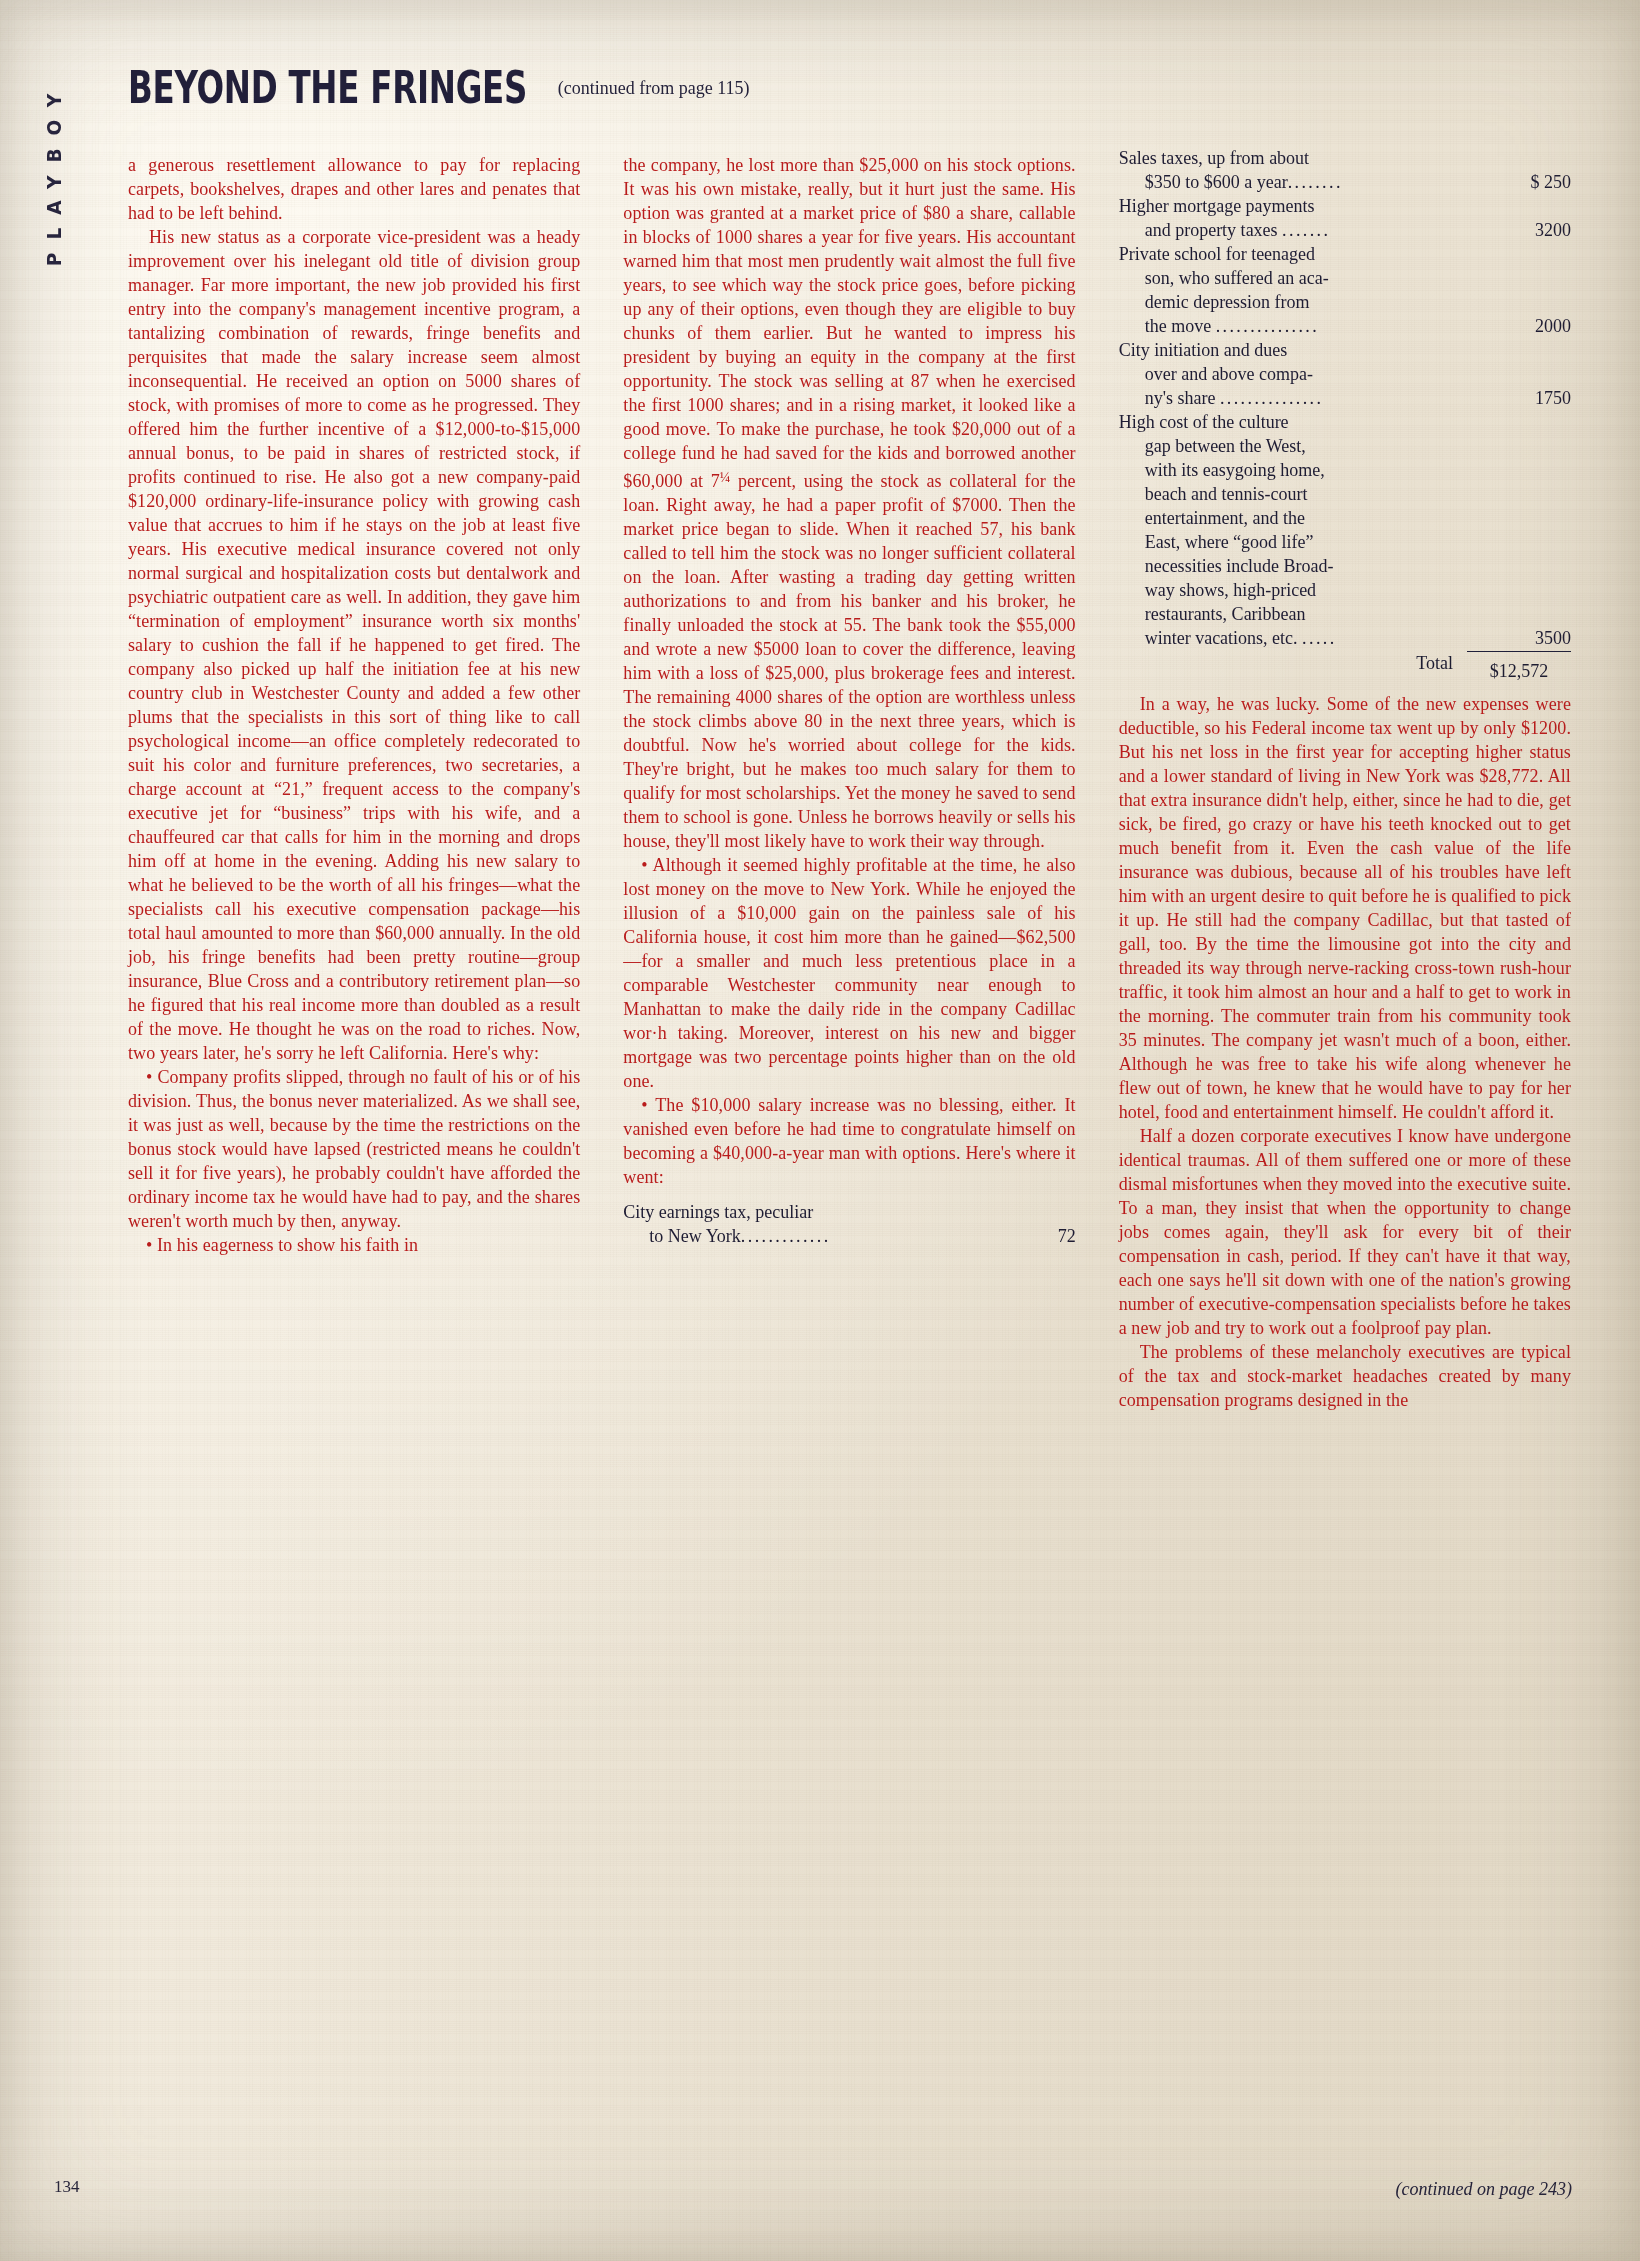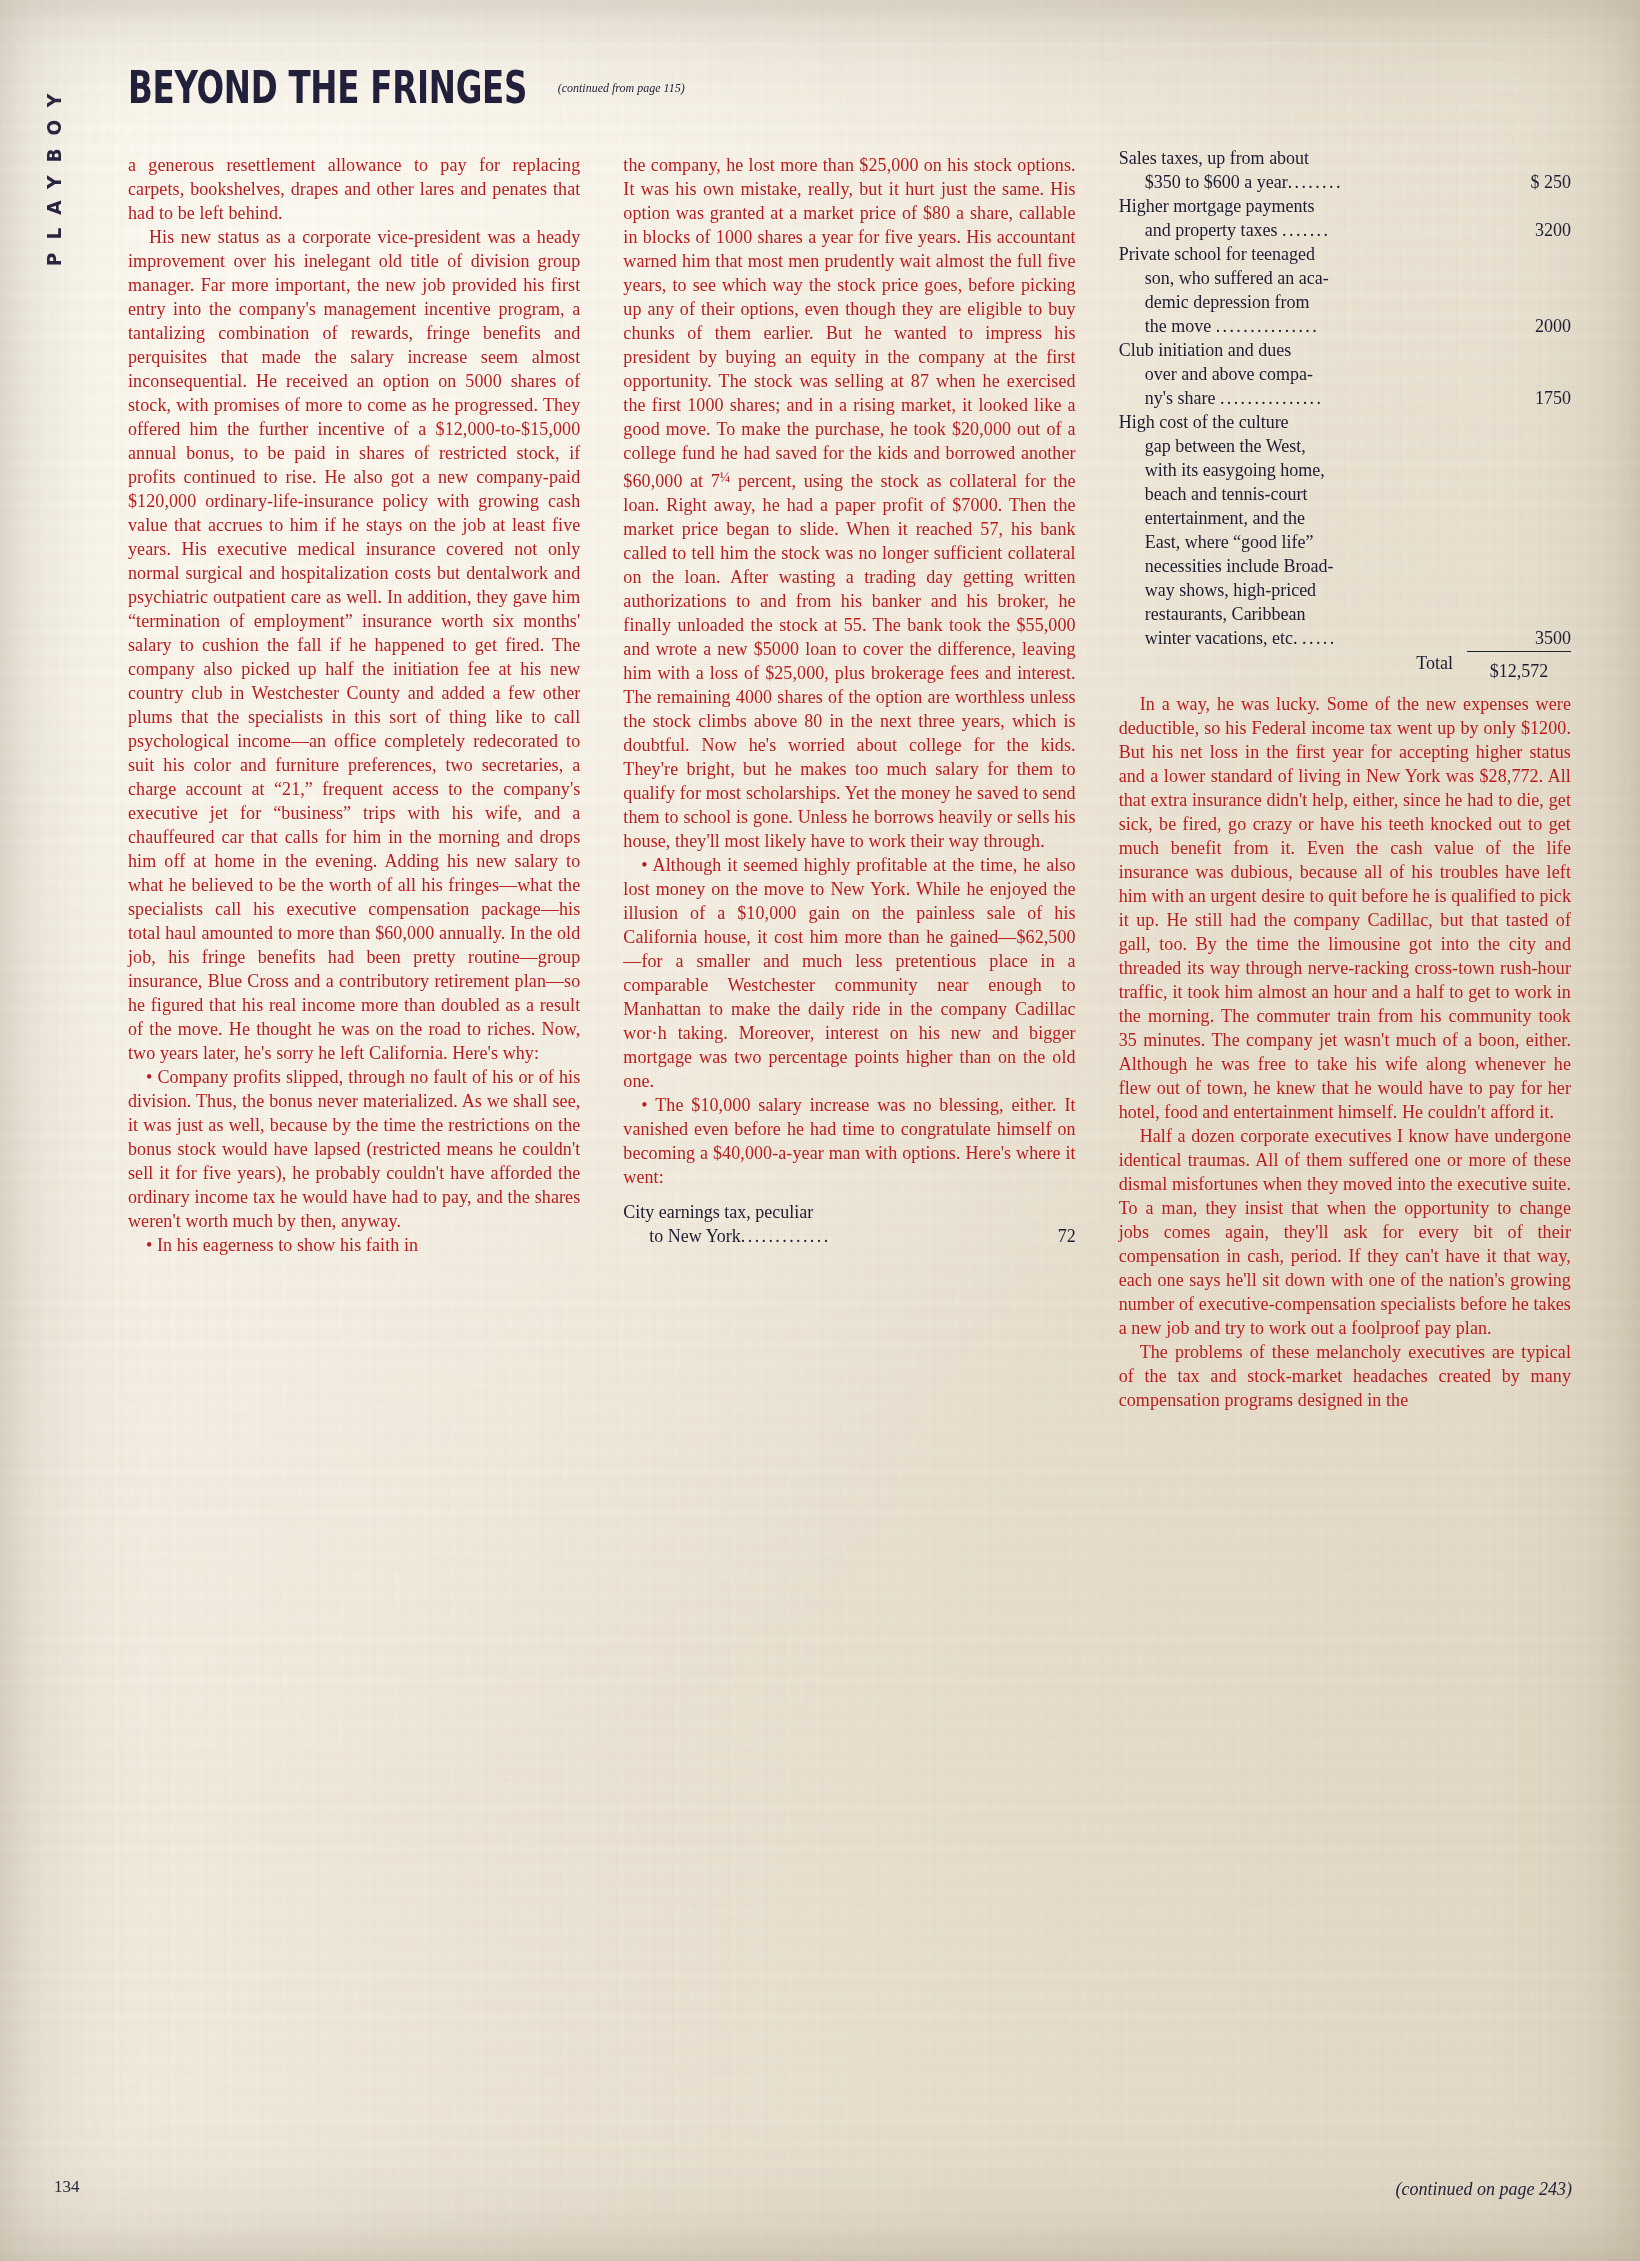--- a/index.html
+++ b/index.html
@@ -62,22 +62,21 @@
     font-weight:700;
     font-size:44px;
     letter-spacing:-0.3px;
     line-height:1;
     color:#201e3a;
     transform:scaleX(.82);
     transform-origin:left bottom;
     white-space:nowrap;
   }
   .cont-from{
-    font-style:italic;
-    font-size:12px;
+    font-size:18px;
     color:#24223c;
     white-space:nowrap;
     margin-left:-90px;
   }
 
   
   .cols{
     position:absolute;
     left:128px; top:135px;
     width:1443px; height:2043px;
@@ -209,21 +208,21 @@
             <div class="label">
               <span class="hang">Private school for teenaged</span>
               <span class="hang ind">son, who suffered an aca-</span>
               <span class="hang ind">demic depression from</span>
               <span class="hang ind">the move <span class="leader">...............</span></span>
             </div>
             <div class="amt" style="align-self: flex-end;">2000</div>
           </div>
           <div class="row">
             <div class="label">
-              <span class="hang">Club initiation and dues</span>
+              <span class="hang">City initiation and dues</span>
               <span class="hang ind">over and above compa-</span>
               <span class="hang ind">ny's share <span class="leader">...............</span></span>
             </div>
             <div class="amt" style="align-self: flex-end;">1750</div>
           </div>
           <div class="row">
             <div class="label">
               <span class="hang">High cost of the culture</span>
               <span class="hang ind">gap between the West,</span>
               <span class="hang ind">with its easygoing home,</span>

